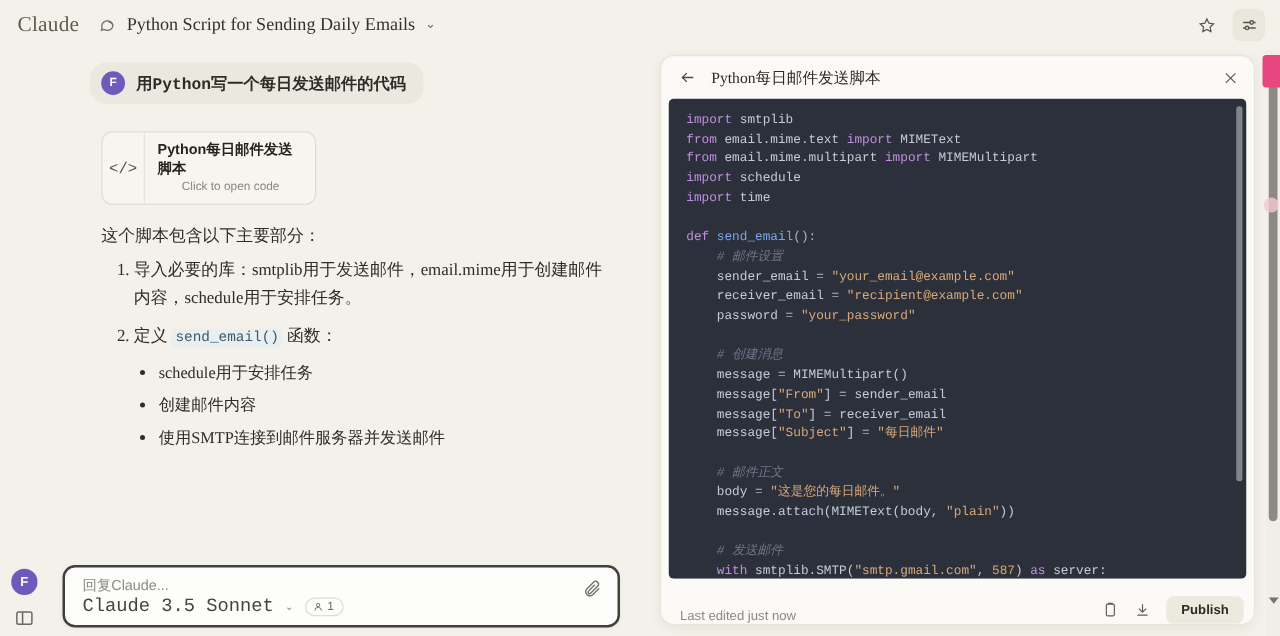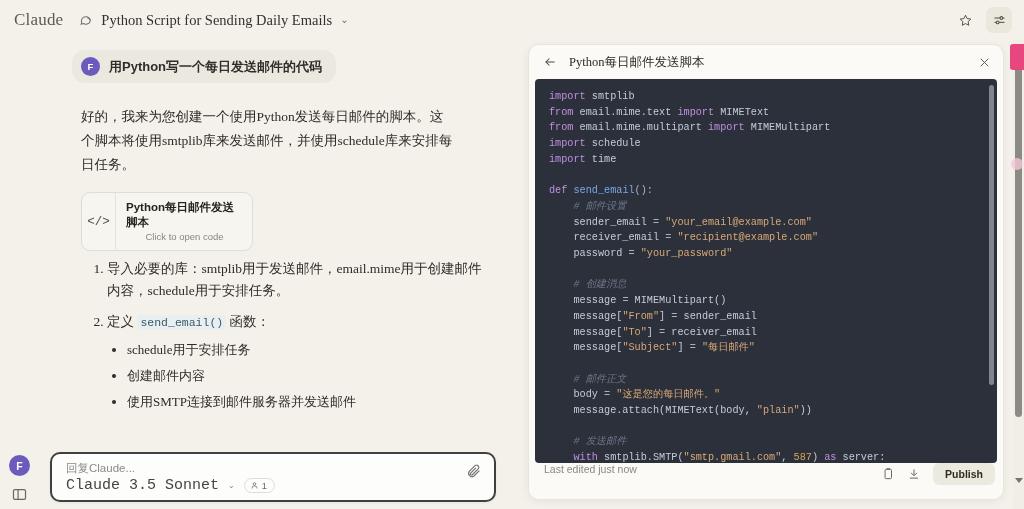--- a/index.html
+++ b/index.html
@@ -89,21 +89,21 @@
     margin-top: 4px;
   }
   .user-avatar {
     width: 19px; height: 19px; border-radius: 50%;
     background: #6c5bbd; color: #fff;
     font-size: 9.5px; font-weight: bold;
     display: flex; align-items: center; justify-content: center;
     flex: 0 0 auto;
   }
   .user-text {
-    font-family: Liberation Sans, sans-serif;
+    font-family: Liberation Mono, monospace;
     font-size: 13px; color: #2f2d2a; font-weight: bold; white-space: nowrap;
   }
 
   .assistant {
     margin-top: 22px;
     padding-left: 9px;
   }
   .para {
     font-family: "Liberation Serif", "DejaVu Serif", serif;
     font-size: 13.5px; line-height: 24px; color: #2e2c29;
@@ -239,21 +239,21 @@
 
   .code-scroll {
     position: absolute; right: 3px; top: 6px;
     width: 5px; height: 300px;
     background: #7f848f; border-radius: 3px;
   }
 
   .panel-foot {
     position: absolute; left: 0; bottom: 0;
     width: 476px; height: 36px;
-    display: flex; align-items: flex-start;
+    display: flex; align-items: flex-end;
     padding: 0 10px 0 15px;
     background: #fbfaf7;
   }
   .foot-text { font-size: 10.5px; color: #8c8982; }
   .foot-actions { margin-left: auto; display: flex; align-items: center; gap: 12px; }
   .foot-ico { color: #5f5c56; display: flex; }
   .publish {
     background: #eceade; color: #2c2a26;
     font-size: 10.5px; font-weight: bold;
     border: none; border-radius: 6px;
@@ -339,30 +339,30 @@
   </div>
 
   <div class="convo">
 
     <div class="user-msg">
       <span class="user-avatar">F</span>
       <span class="user-text">用Python写一个每日发送邮件的代码</span>
     </div>
 
     <div class="assistant">
-      <div class="para">好的，我来为您创建一个使用Python发送每日邮件的脚本。这个脚本将使用smtplib库来发送邮件，并使用schedule库来安排每日任务。</div>
 
       <div class="artifact-card">
         <div class="artifact-icon">&lt;/&gt;</div>
         <div class="artifact-body">
           <div class="artifact-title">Python每日邮件发送脚本</div>
           <div class="artifact-sub">Click to open code</div>
         </div>
       </div>
 
+      <div class="lead">这个脚本包含以下主要部分：</div>
       <ol class="main-list" id="steps-list">
           <li><span>导入必要的库：smtplib用于发送邮件，email.mime用于创建邮件内容，schedule用于安排任务。</span></li>
           <li><span>定义 </span><code class="inline">send_email()</code><span> 函数：</span><ul class="sub-list">
               <li>schedule用于安排任务</li>
               <li>创建邮件内容</li>
               <li>使用SMTP连接到邮件服务器并发送邮件</li>
             </ul></li>
         </ol>
 
     </div>

